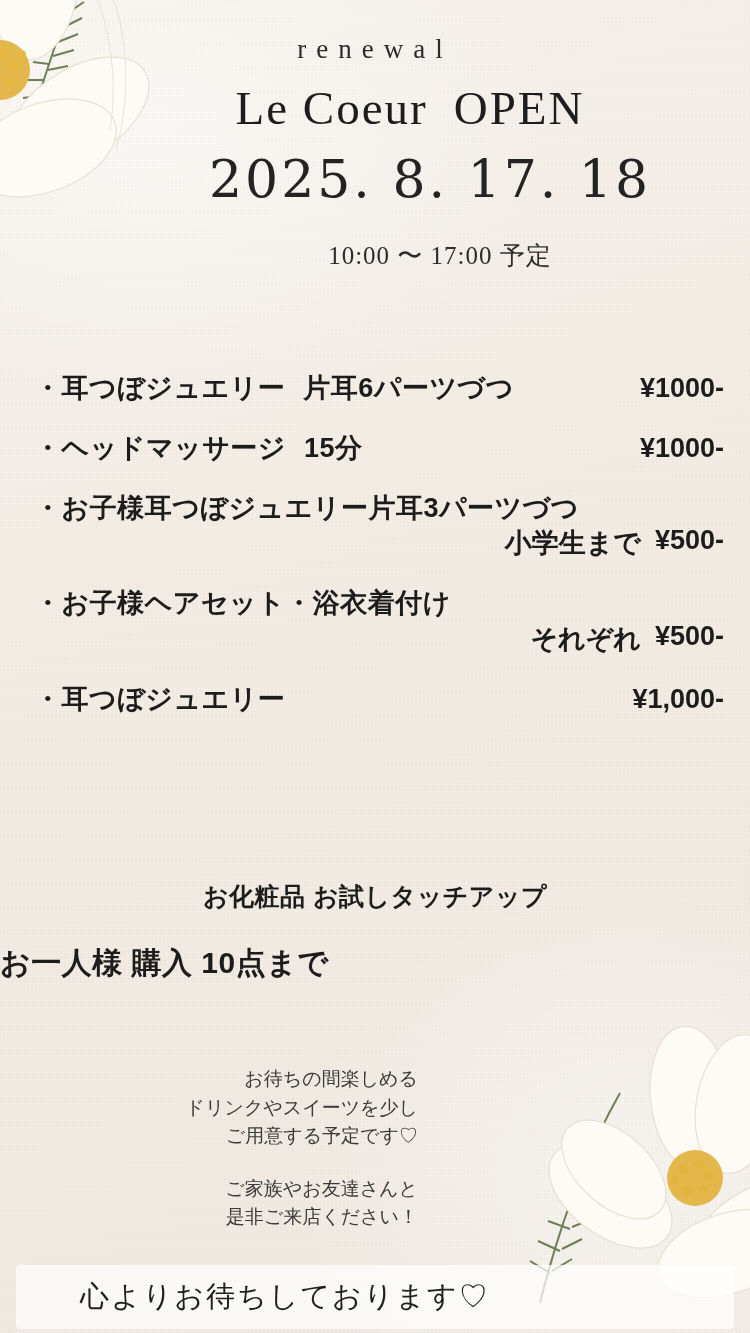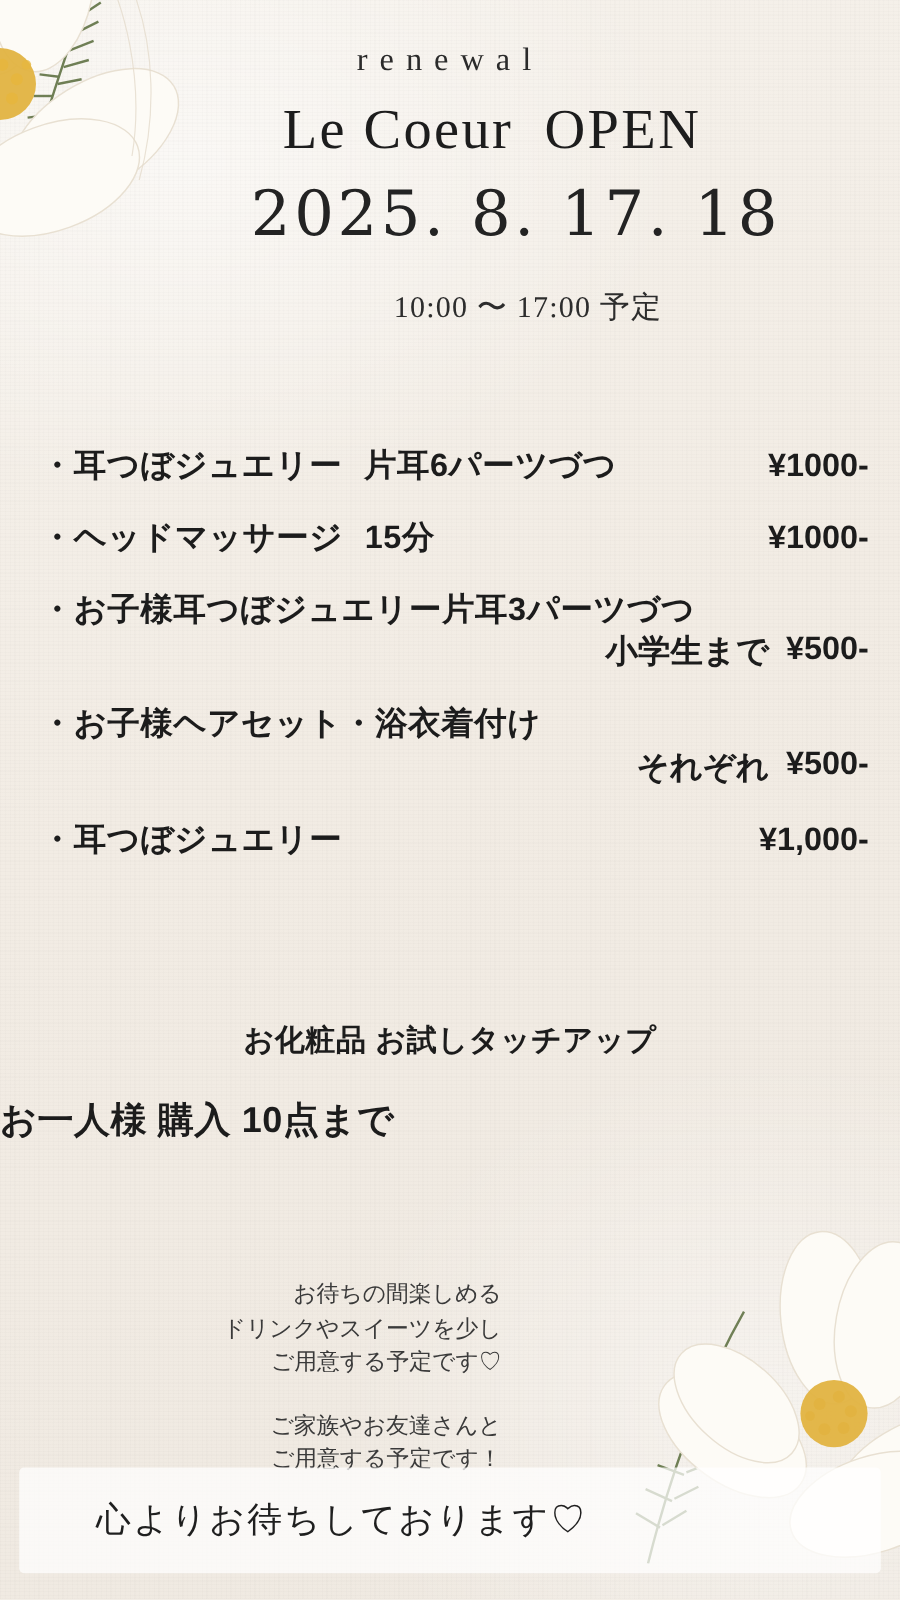--- a/index.html
+++ b/index.html
@@ -127,21 +127,21 @@
     font-weight: bold;
     color: #1c1c1c;
     white-space: nowrap;
   }
   .full-label { display: block; }
 
   
   .promo {
     position: absolute;
     left: 0; right: 0;
-    top: 850px;
+    top: 880px;
     text-align: center;
   }
   .promo-touchup {
     font-size: 25px;
     font-weight: bold;
     color: #1c1c1c;
     letter-spacing: 0.5px;
   }
   .promo-main {
     margin-top: 40px;
@@ -174,22 +174,22 @@
     font-size: 19px;
     line-height: 1.5;
   }
   .notes .block + .block { margin-top: 24px; }
 
   
   .footer {
     position: absolute;
     left: 16px;
     right: 16px;
-    bottom: 22px;
-    height: 88px;
+    bottom: 4px;
+    height: 64px;
     background: rgba(255,255,255,0.72);
     border-radius: 4px;
     display: flex;
     align-items: center;
   }
   .footer-text {
     padding-left: 64px;
     font-size: 29px;
     color: #1f1f1f;
     letter-spacing: 2px;
@@ -350,21 +350,21 @@
     <div class="promo-touchup">お化粧品 お試しタッチアップ</div>
     <div class="promo-limit">お一人様 購入 10点まで</div>
   </div>
 
   
   <div class="notes">
     <div class="block" style="white-space: pre-line;">お待ちの間楽しめる
 ドリンクやスイーツを少し
 ご用意する予定です♡</div>
     <div class="block" style="white-space: pre-line;">ご家族やお友達さんと
-ご用意する予定です！</div>
+是非ご来店ください！</div>
   </div>
 
   
   <div class="footer">
     <div class="footer-text">心よりお待ちしております♡</div>
   </div>
 
 </div>
 
 </body></html>

